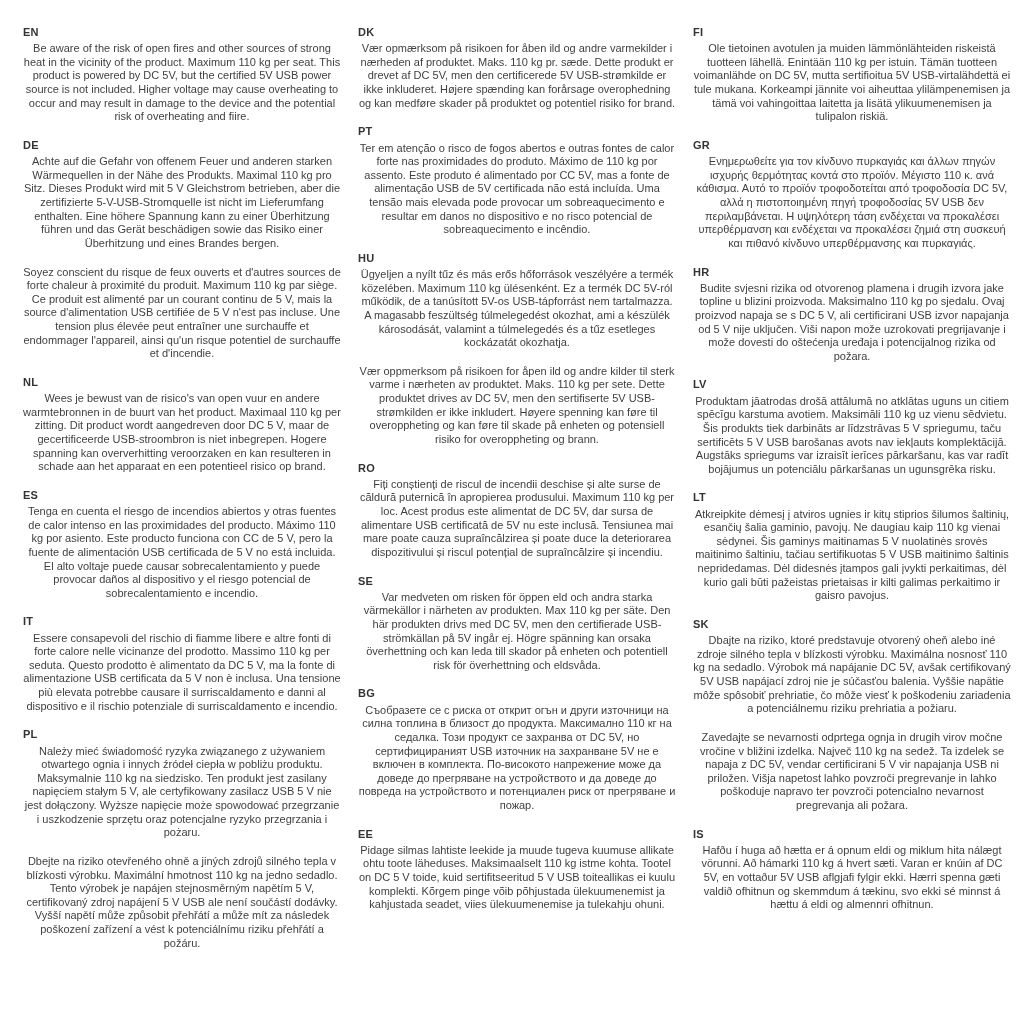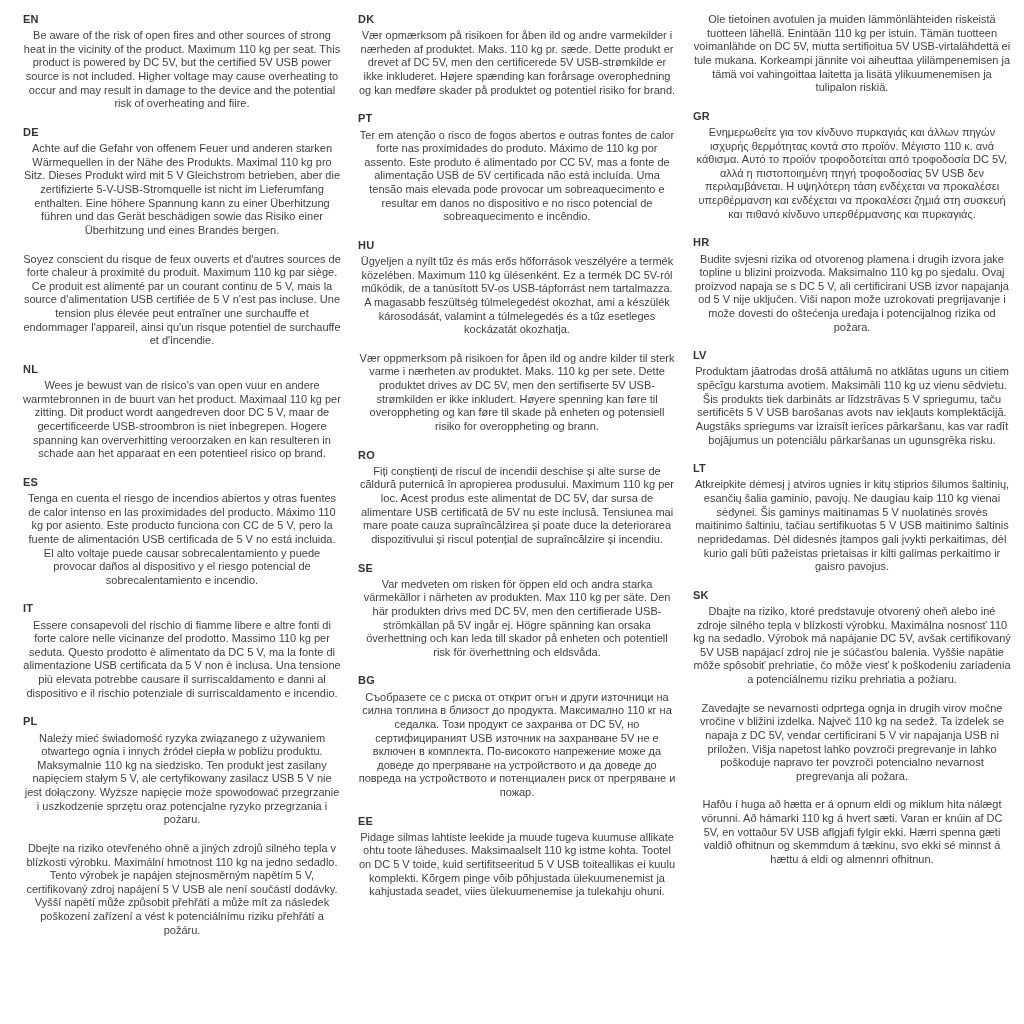--- a/index.html
+++ b/index.html
@@ -8,21 +8,21 @@
     height: 1024px;
     background: #ffffff;
     font-family: "Liberation Sans", sans-serif;
     color: #3f3f3f;
     overflow: hidden;
   }
   .page {
     box-sizing: border-box;
     width: 1024px;
     height: 1024px;
-    padding: 13px 14px 0 23px;
+    padding: 26px 14px 0 23px;
     display: flex;
     gap: 17px;
   }
   .col {
     width: 318px;
     flex: 0 0 318px;
   }
   section.lang {
     margin: 0 0 15px 0;
   }
@@ -109,20 +109,21 @@
       <p class="body">Съобразете се с риска от открит огън и други източници на силна топлина в близост до продукта. Максимално 110 кг на седалка. Този продукт се захранва от DC 5V, но сертифицираният USB източник на захранване 5V не е включен в комплекта. По-високото напрежение може да доведе до прегряване на устройството и да доведе до повреда на устройството и потенциален риск от прегряване и пожар.</p>
     </section>
     <section class="lang">
       <h2 class="code">EE</h2>
       <p class="body">Pidage silmas lahtiste leekide ja muude tugeva kuumuse allikate ohtu toote läheduses. Maksimaalselt 110 kg istme kohta. Tootel on DC 5 V toide, kuid sertifitseeritud 5 V USB toiteallikas ei kuulu komplekti. Kõrgem pinge võib põhjustada ülekuumenemist ja kahjustada seadet, viies ülekuumenemise ja tulekahju ohuni.</p>
     </section>
   </div>
 
   <div class="col">
     <section class="lang">
+      <h2 class="code">FI</h2>
       <p class="body">Ole tietoinen avotulen ja muiden lämmönlähteiden riskeistä tuotteen lähellä. Enintään 110 kg per istuin. Tämän tuotteen voimanlähde on DC 5V, mutta sertifioitua 5V USB-virtalähdettä ei tule mukana. Korkeampi jännite voi aiheuttaa ylilämpenemisen ja tämä voi vahingoittaa laitetta ja lisätä ylikuumenemisen ja tulipalon riskiä.</p>
     </section>
     <section class="lang">
       <h2 class="code">GR</h2>
       <p class="body">Ενημερωθείτε για τον κίνδυνο πυρκαγιάς και άλλων πηγών ισχυρής θερμότητας κοντά στο προϊόν. Μέγιστο 110 κ. ανά κάθισμα. Αυτό το προϊόν τροφοδοτείται από τροφοδοσία DC 5V, αλλά η πιστοποιημένη πηγή τροφοδοσίας 5V USB δεν περιλαμβάνεται. Η υψηλότερη τάση ενδέχεται να προκαλέσει υπερθέρμανση και ενδέχεται να προκαλέσει ζημιά στη συσκευή και πιθανό κίνδυνο υπερθέρμανσης και πυρκαγιάς.</p>
     </section>
     <section class="lang">
       <h2 class="code">HR</h2>
       <p class="body">Budite svjesni rizika od otvorenog plamena i drugih izvora jake topline u blizini proizvoda. Maksimalno 110 kg po sjedalu. Ovaj proizvod napaja se s DC 5 V, ali certificirani USB izvor napajanja od 5 V nije uključen. Viši napon može uzrokovati pregrijavanje i može dovesti do oštećenja uređaja i potencijalnog rizika od požara.</p>
     </section>
@@ -135,17 +136,18 @@
       <p class="body">Atkreipkite dėmesį į atviros ugnies ir kitų stiprios šilumos šaltinių, esančių šalia gaminio, pavojų. Ne daugiau kaip 110 kg vienai sėdynei. Šis gaminys maitinamas 5 V nuolatinės srovės maitinimo šaltiniu, tačiau sertifikuotas 5 V USB maitinimo šaltinis nepridedamas. Dėl didesnės įtampos gali įvykti perkaitimas, dėl kurio gali būti pažeistas prietaisas ir kilti galimas perkaitimo ir gaisro pavojus.</p>
     </section>
     <section class="lang">
       <h2 class="code">SK</h2>
       <p class="body">Dbajte na riziko, ktoré predstavuje otvorený oheň alebo iné zdroje silného tepla v blízkosti výrobku. Maximálna nosnosť 110 kg na sedadlo. Výrobok má napájanie DC 5V, avšak certifikovaný 5V USB napájací zdroj nie je súčasťou balenia. Vyššie napätie môže spôsobiť prehriatie, čo môže viesť k poškodeniu zariadenia a potenciálnemu riziku prehriatia a požiaru.</p>
     </section>
     <section class="lang">
       <p class="body">Zavedajte se nevarnosti odprtega ognja in drugih virov močne vročine v bližini izdelka. Največ 110 kg na sedež. Ta izdelek se napaja z DC 5V, vendar certificirani 5 V vir napajanja USB ni priložen. Višja napetost lahko povzroči pregrevanje in lahko poškoduje napravo ter povzroči potencialno nevarnost pregrevanja ali požara.</p>
     </section>
     <section class="lang">
+      <h2 class="code">IS</h2>
       <p class="body">Hafðu í huga að hætta er á opnum eldi og miklum hita nálægt vörunni. Að hámarki 110 kg á hvert sæti. Varan er knúin af DC 5V, en vottaður 5V USB aflgjafi fylgir ekki. Hærri spenna gæti valdið ofhitnun og skemmdum á tækinu, svo ekki sé minnst á hættu á eldi og almennri ofhitnun.</p>
     </section>
   </div>
 
 </div>
 
 </body></html>

